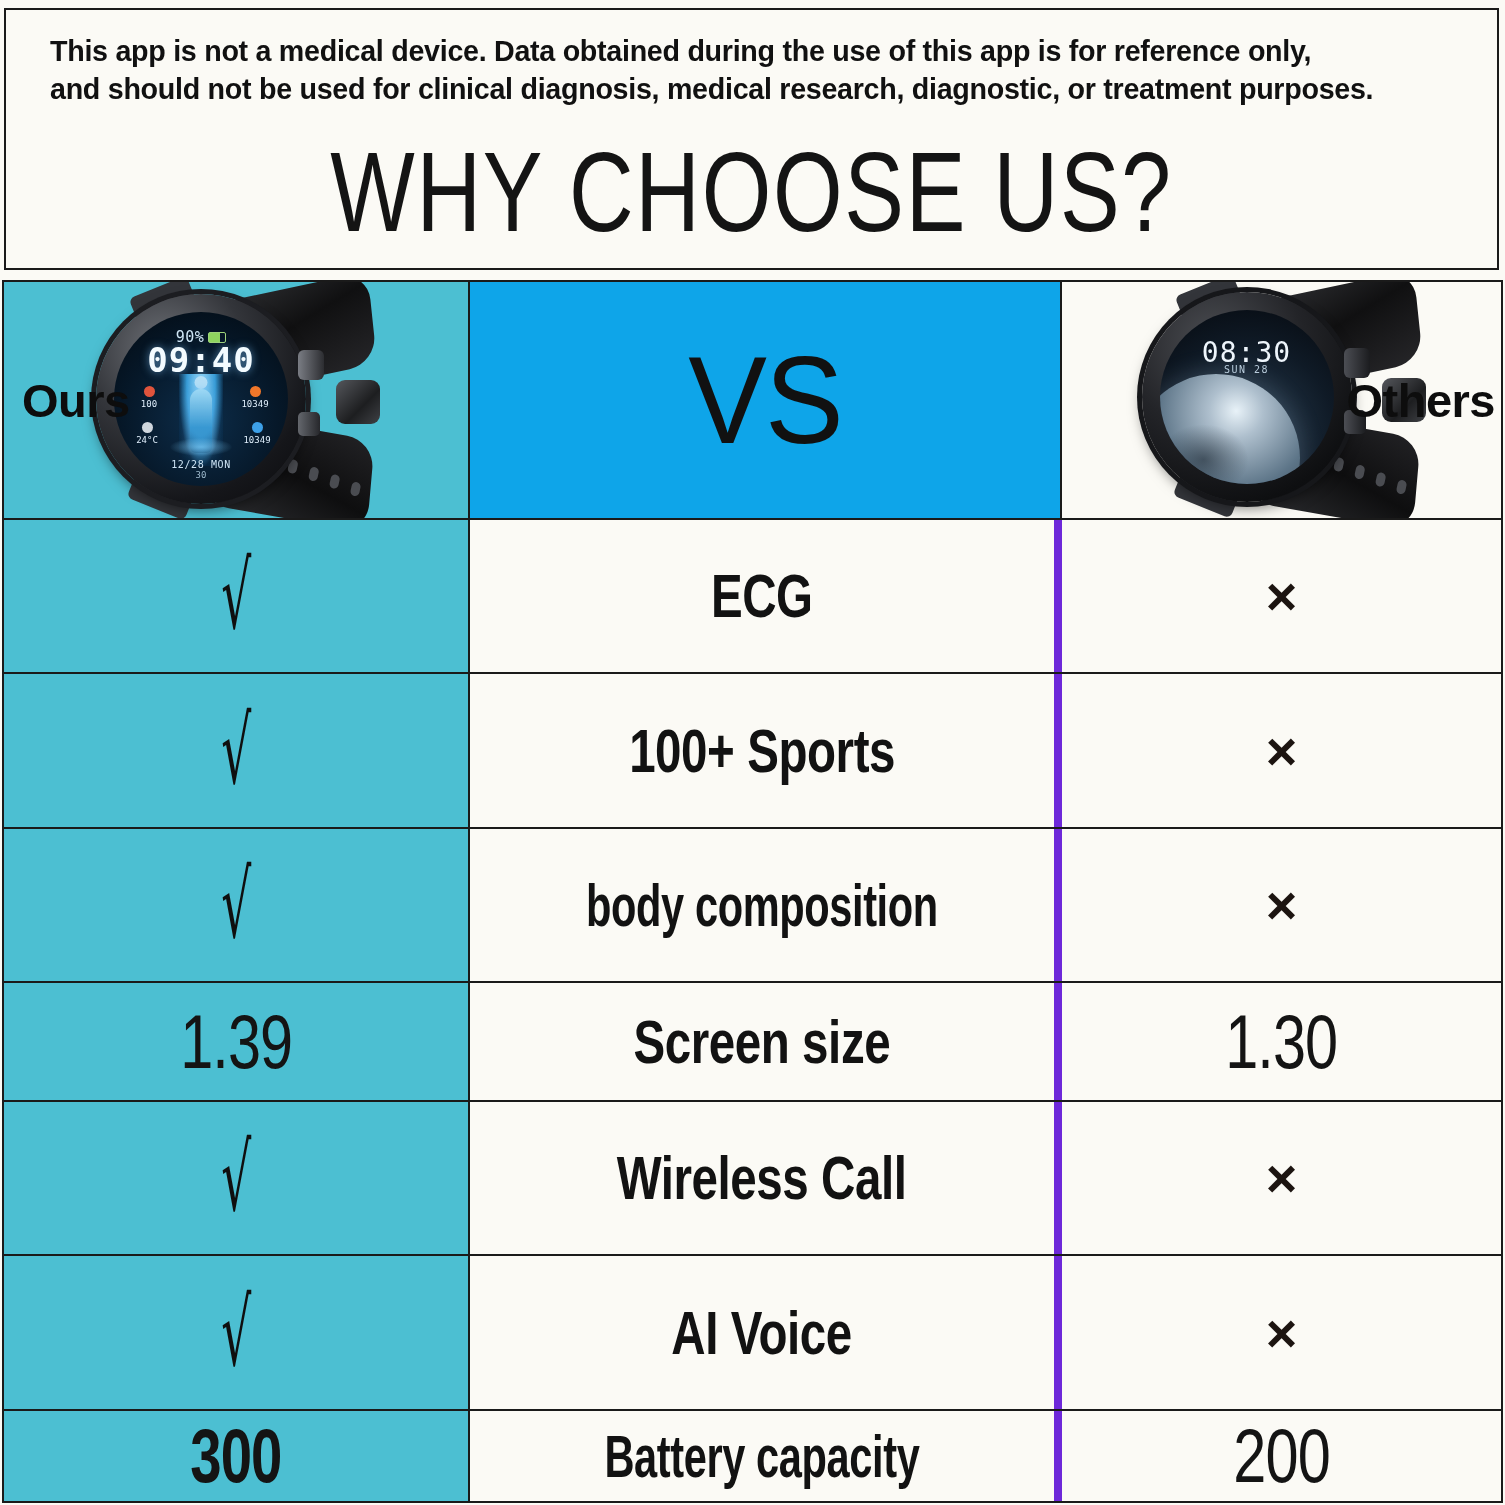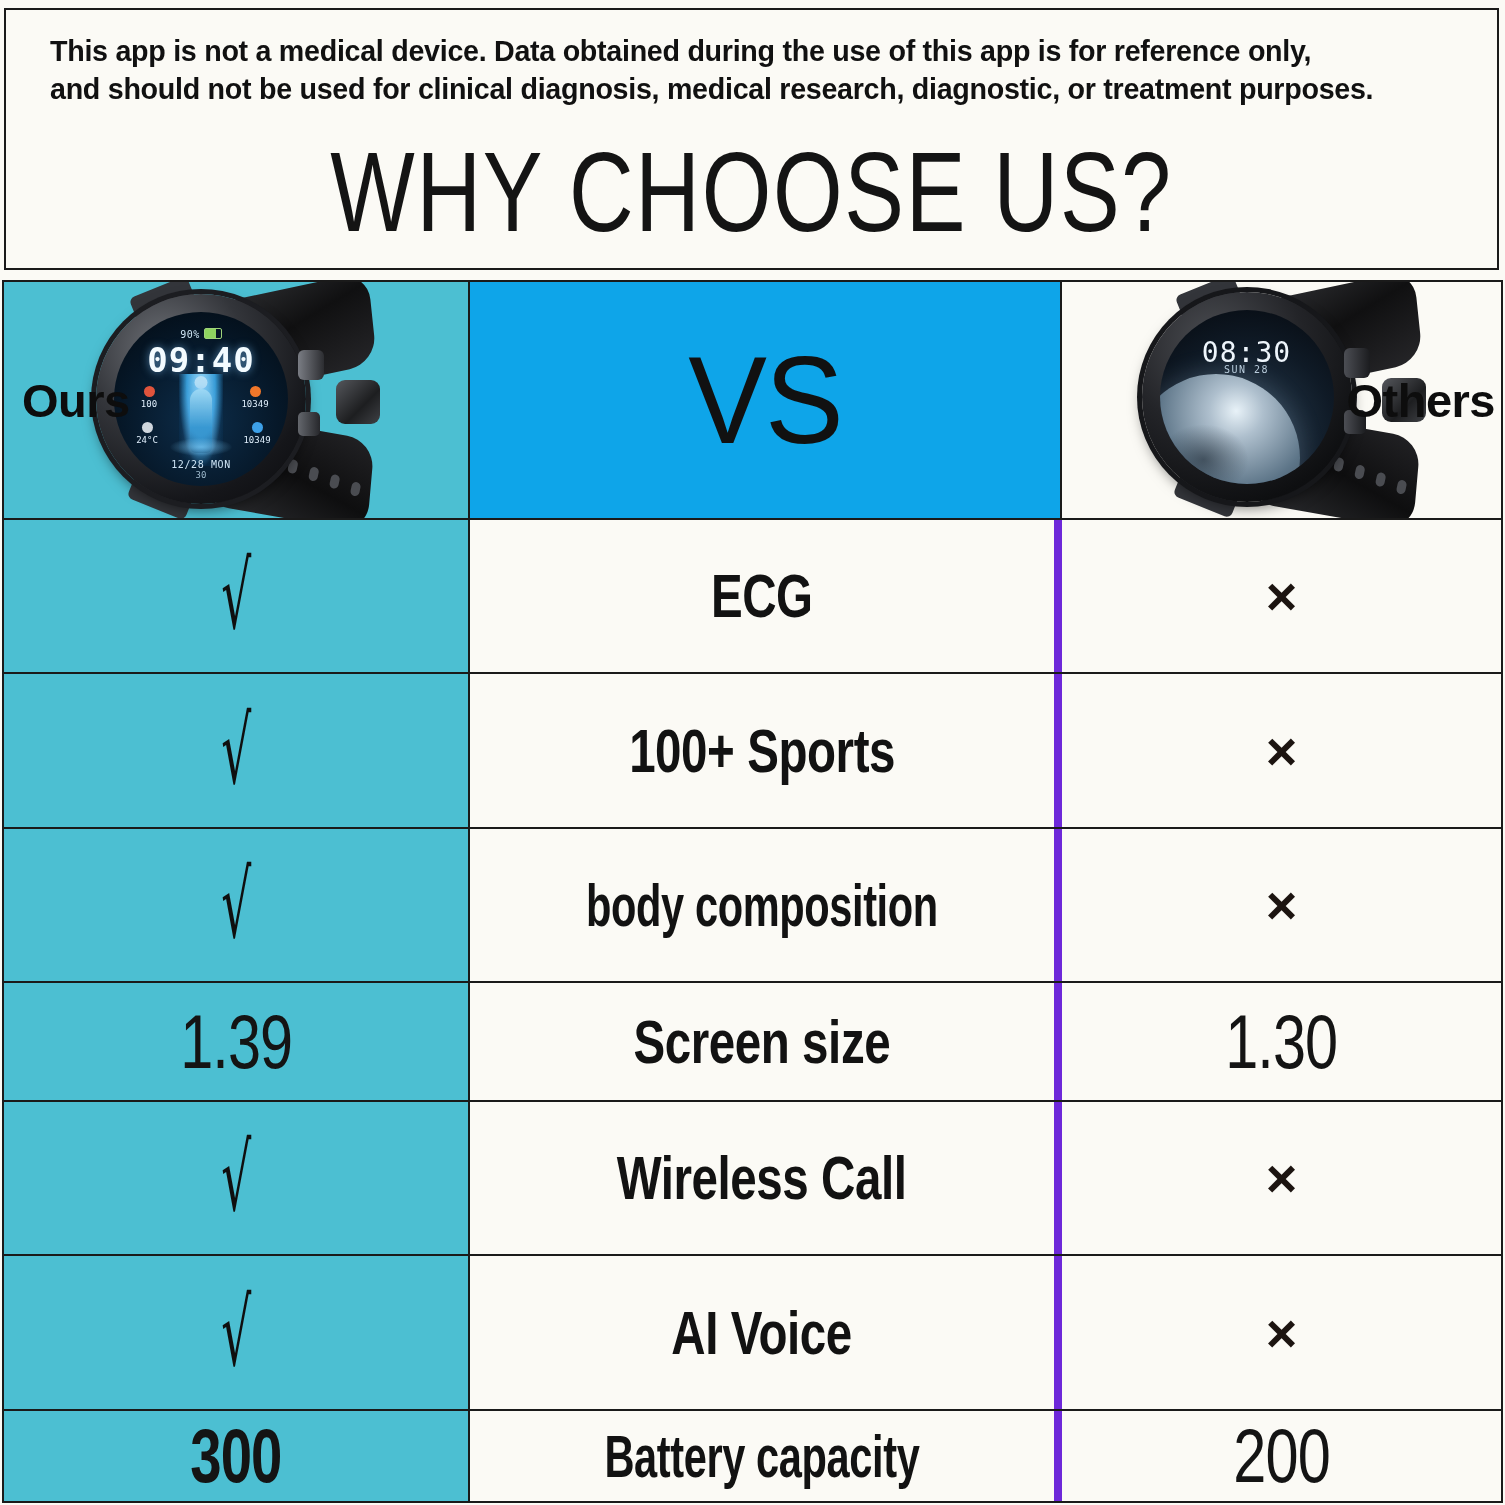--- a/index.html
+++ b/index.html
@@ -285,21 +285,21 @@
   .watch .screen.moon {
     background: radial-gradient(circle at 50% 70%, #2a3f52 0%, #0f1a26 58%, #05080d 100%);
   }
 
   .wf-batt {
     position: absolute;
     left: 0; right: 0; top: 16px;
     text-align: center;
     color: #cfe6f5;
     font-family: "DejaVu Sans Mono", monospace;
-    font-size: 10px;
+    font-size: 15px;
     letter-spacing: .5px;
   }
   .wf-batt .cell {
     display: inline-block;
     width: 16px; height: 9px;
     margin-left: 4px;
     border: 1px solid #9fd37a;
     border-radius: 2px;
     background: linear-gradient(90deg,#8fd45f 70%, transparent 70%);
     vertical-align: -1px;

